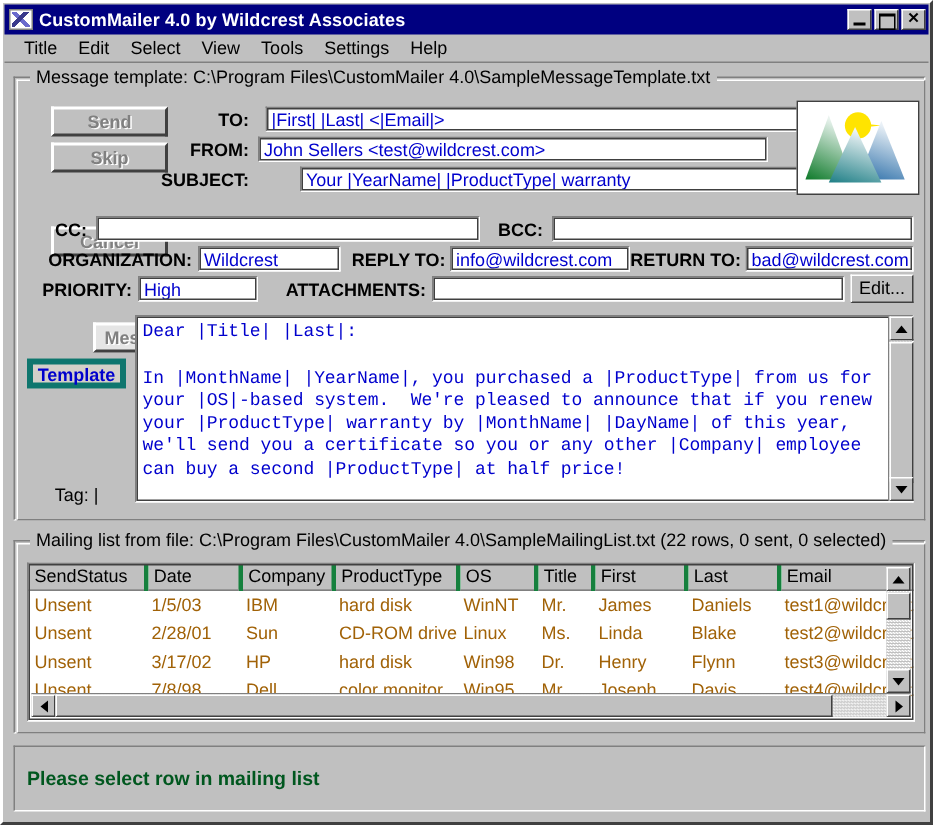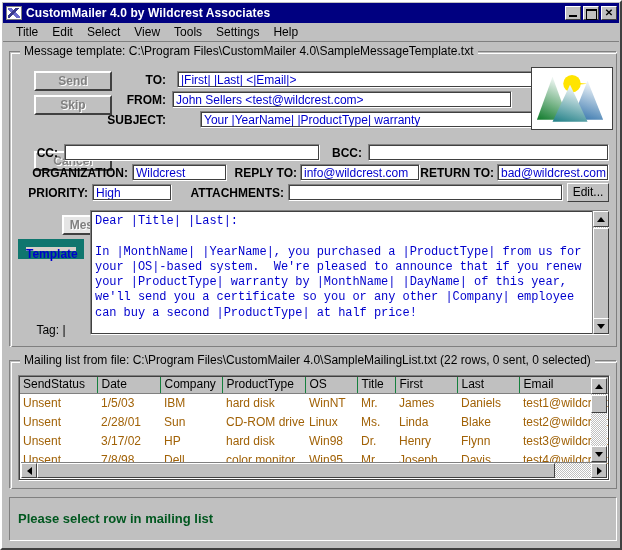--- a/index.html
+++ b/index.html
@@ -234,21 +234,21 @@
     border-left: 2px solid #ffffff;
     border-right: 2px solid #404040;
     border-bottom: 2px solid #404040;
     color: #808080;
     text-shadow: 1px 1px 0 #ffffff;
     margin-left: 44px;
   }
   #btn-template {
     left: 8px; top: 187px;
     background: #d4d0c8;
-    border: 8px solid #0f766e;
+    border: 4px solid #0f766e;
     color: #0000cd;
     line-height: 14px;
   }
   #lbl-tag {
     position: absolute; left: 8px; top: 271px;
     width: 66px; text-align: center;
     font-size: 12px; color: #000; z-index: 3;
     font-weight: normal;
   }
 
@@ -335,21 +335,21 @@
     table-layout: fixed;
     font-size: 12px;
   }
   table.grid th {
     background: #c0c0c0;
     font-weight: normal;
     text-align: left;
     font-size: 12px;
     height: 17px;
     padding: 0 0 0 4px;
-    border-right: 1px solid #15803d;
+    border-right: 3px solid #15803d;
     border-bottom: 1px solid #808080;
     color: #000;
     white-space: nowrap;
     overflow: hidden;
   }
   table.grid td {
     height: 19px;
     padding: 0 0 0 4px;
     font-size: 12px;
     color: #a16207;

